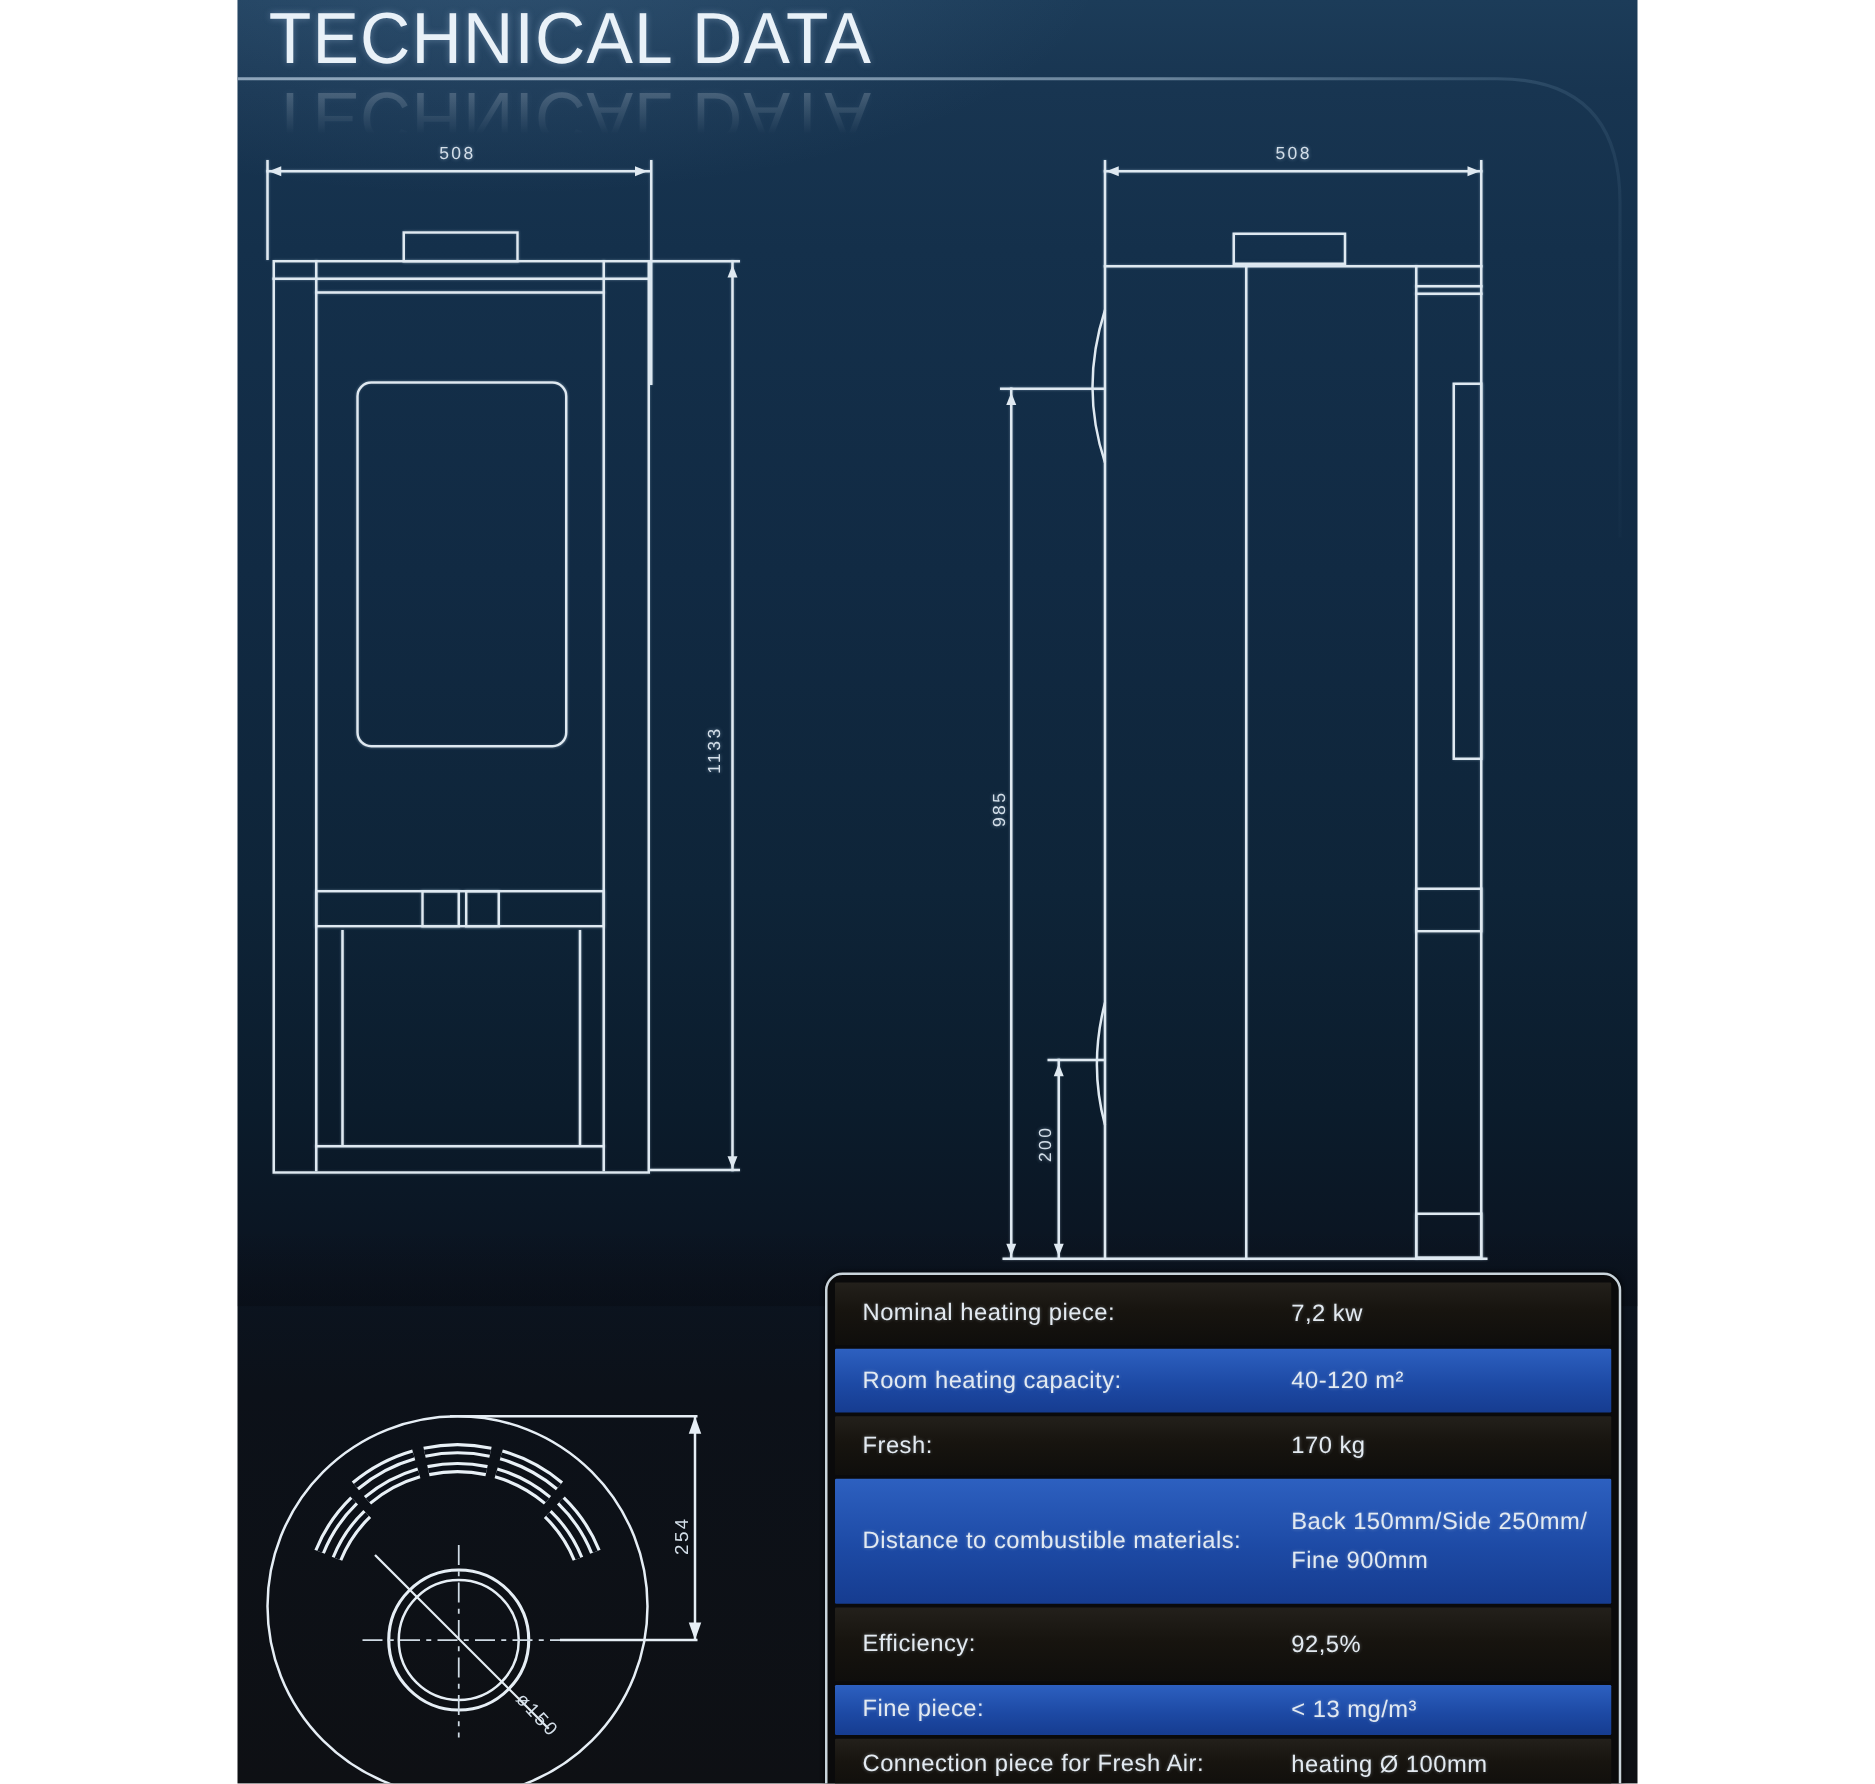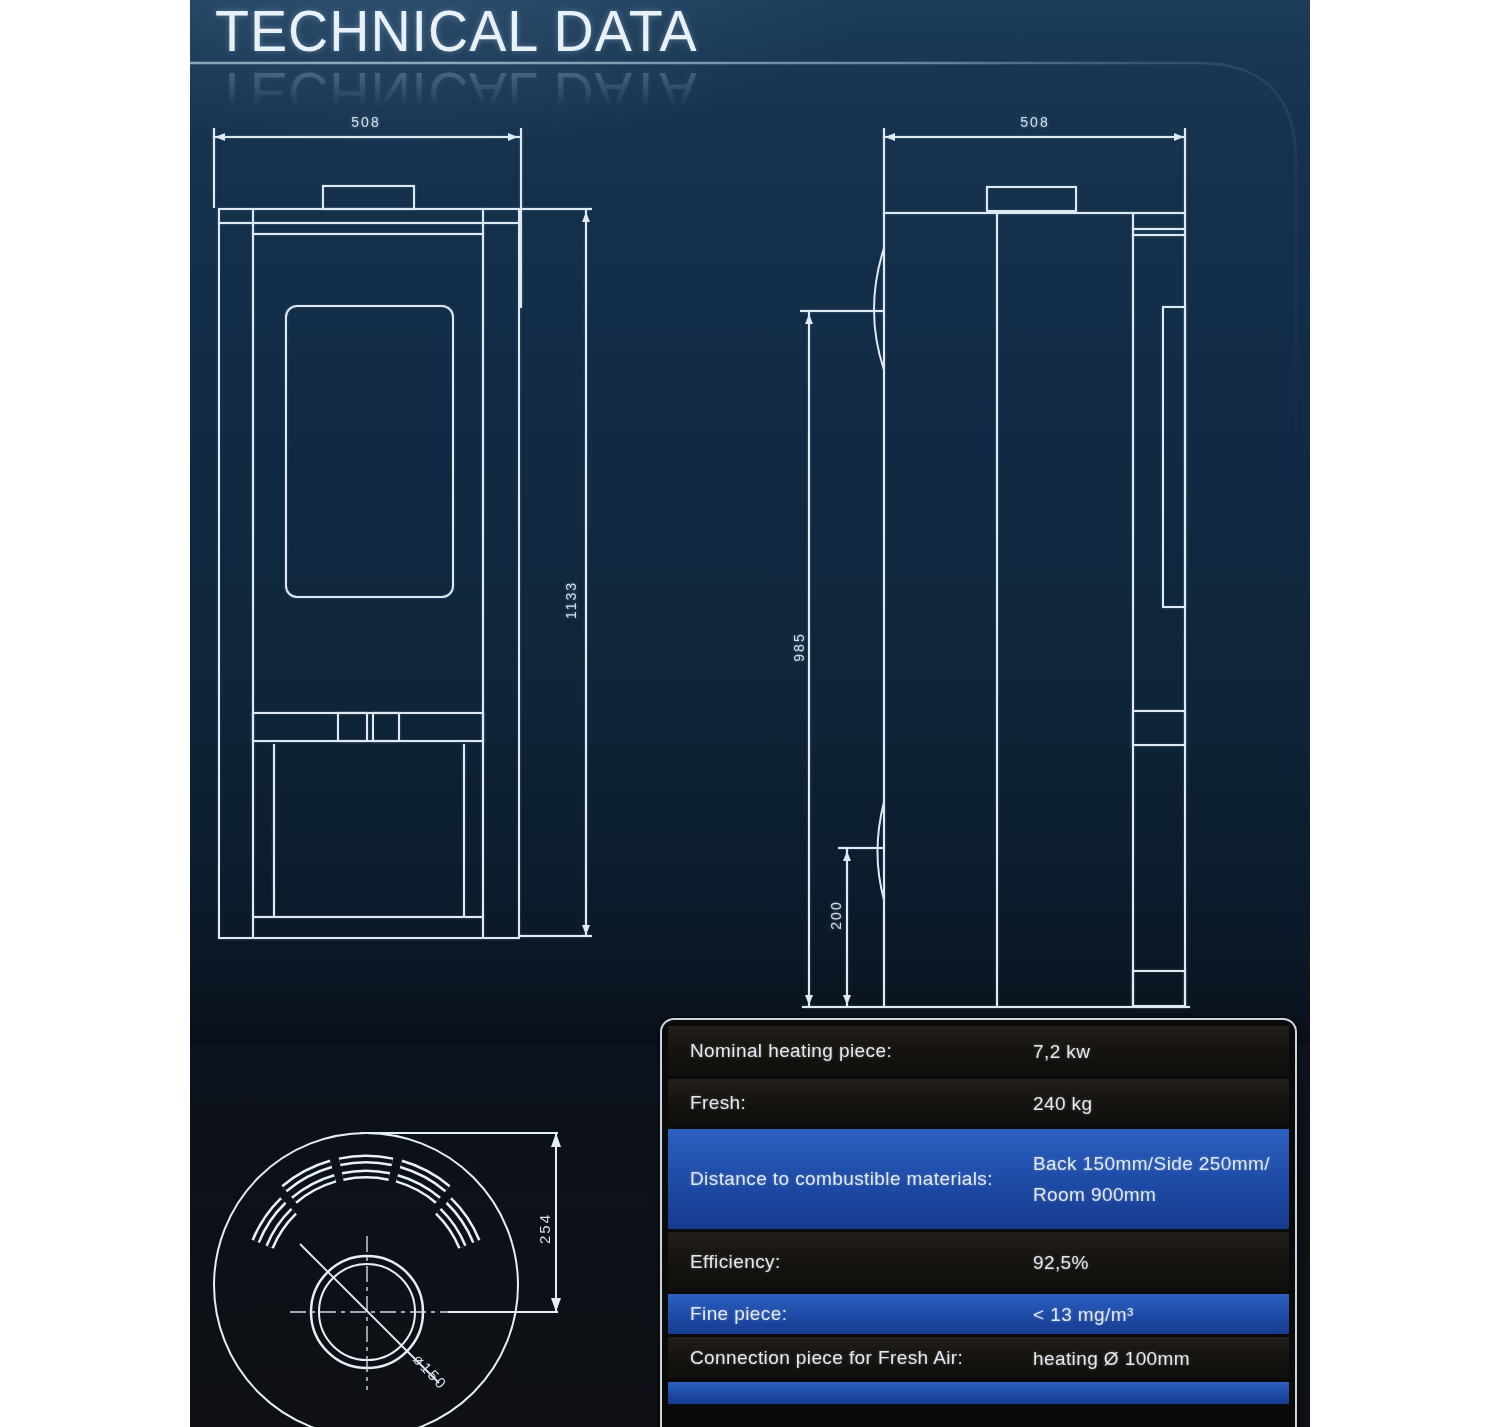--- a/index.html
+++ b/index.html
@@ -193,29 +193,33 @@
       <polygon points="366,192 361,178 371,178" fill="#e6eef5"></polygon>
       <text transform="translate(360,124) rotate(-90)" fill="#d3dee8" font-size="15" letter-spacing="2">254</text>
       <text transform="translate(222,240) rotate(47)" fill="#d3dee8" font-size="15" letter-spacing="2">ø150</text>
     </svg>
 
     <div class="spec-table">
       <div class="spec-row row-dark" style="height:50px">
         <div class="spec-label">Nominal heating piece:</div>
         <div class="spec-value">7,2 kw</div>
       </div>
+      <div class="spec-row row-blue" style="height:51px">
+        <div class="spec-label">Room heating capacity:</div>
+        <div class="spec-value">40-120 m²</div>
+      </div>
       <div class="spec-row row-dark" style="height:47px">
         <div class="spec-label">Fresh:</div>
-        <div class="spec-value">240 kg</div>
+        <div class="spec-value">170 kg</div>
       </div>
       <div class="spec-row row-blue" style="height:100px">
         <div class="spec-label">Distance to combustible materials:</div>
         <div class="spec-value">
           <span style="display:block">Back 150mm/Side 250mm/</span>
-          <span style="display:block">Room 900mm</span>
+          <span style="display:block">Fine 900mm</span>
         </div>
       </div>
       <div class="spec-row row-dark" style="height:59px">
         <div class="spec-label">Efficiency:</div>
         <div class="spec-value">92,5%</div>
       </div>
       <div class="spec-row row-blue" style="height:40px">
         <div class="spec-label">Fine piece:</div>
         <div class="spec-value">&lt; 13 mg/m³</div>
       </div>

